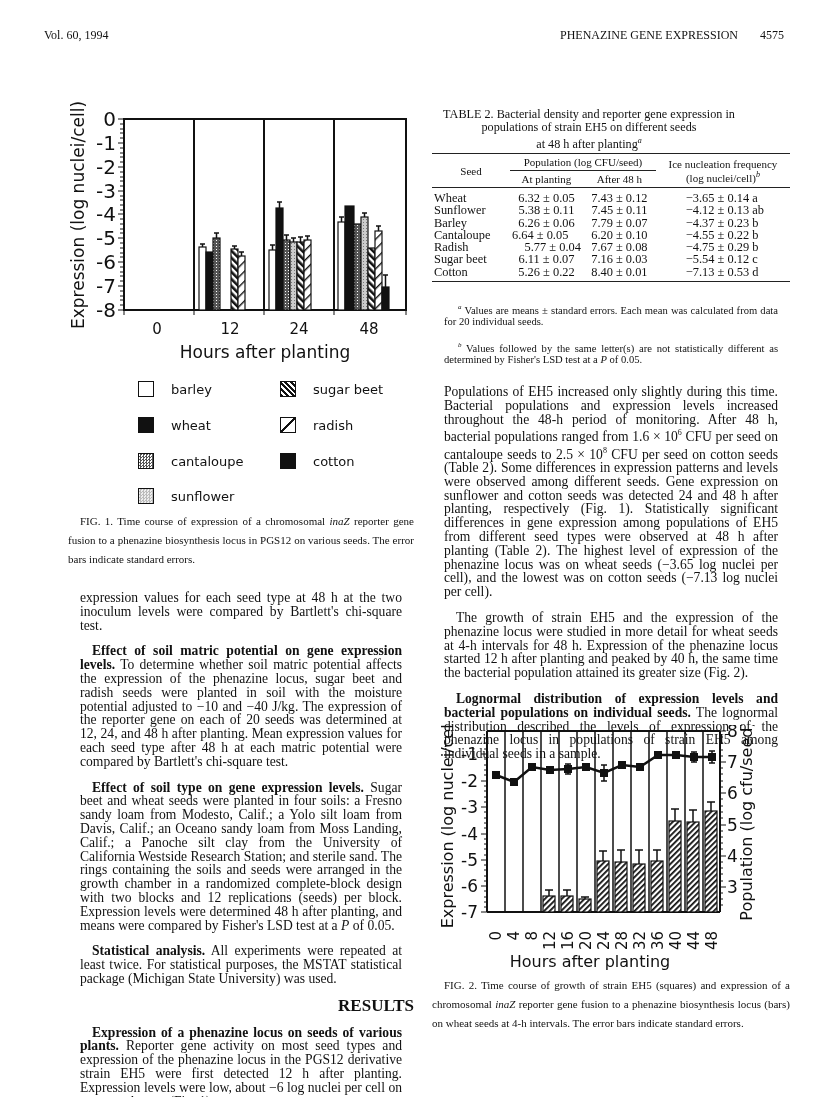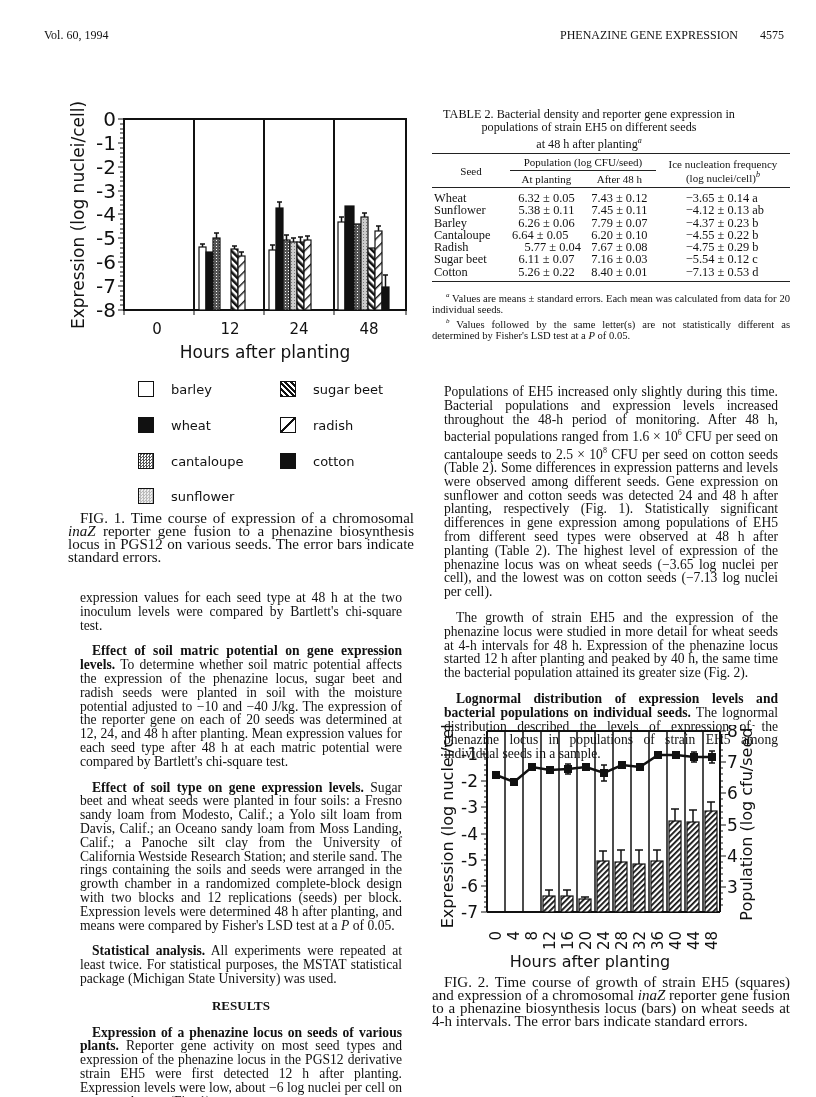--- a/index.html
+++ b/index.html
@@ -6,35 +6,35 @@
   body { width:816px; height:1097px; position:relative; overflow:hidden; color:#111; font-family:"Liberation Serif", serif; }
   .abs { position:absolute; }
   .runhead { top:28px; font-size:12px; }
   .runhead.left { left:44px; }
   .runhead.right { right:32px; }
   .runhead.right span.pg { margin-left:22px; }
   .col { position:absolute; width:358px; font-size:13.6px; line-height:13.8px; text-align:justify; }
   .col p { margin:12px; text-indent:12px; }
   .col p.noindent { text-indent:0; }
   .col b { font-weight:bold; }
-  .caption { font-size:15px; line-height:13px; text-align:justify; }
+  .caption { font-size:11px; line-height:19px; text-align:justify; }
   .caption .lab { margin-left:12px; }
-  .section-head { text-align:center; font-weight:bold; font-size:13px; margin:13px 0 13px; }
+  .section-head { text-align:right; font-weight:bold; font-size:17px; margin:13px 0 13px; }
   
   .tbl-title { position:absolute; left:408px; width:362px; top:108px; text-align:center; font-size:12.2px; line-height:13px; }
   table.t2 { position:absolute; left:432px; top:153px; width:358px; border-collapse:collapse; font-size:12.2px; }
   table.t2 thead tr.h1 th { border-top:1.6px solid #222; }
   table.t2 th { font-weight:normal; font-size:11px; padding:2px 2px; }
   table.t2 td { padding:0 2px; line-height:12.3px; font-size:12.4px; white-space:nowrap; }
   table.t2 tbody tr:first-child td { padding-top:4px; }
   table.t2 tbody tr:last-child td { padding-bottom:3px; border-bottom:1.6px solid #222; }
   table.t2 .sub { border-top:1px solid #222; }
   table.t2 .hb { border-bottom:1.6px solid #222; }
   .tbl-notes { position:absolute; left:432px; top:290px; width:358px; font-size:10.6px; line-height:11.6px; text-align:justify; }
-  .tbl-notes p { margin:0; text-indent:14px; }
+  .tbl-notes p { margin:12px; text-indent:14px; }
   svg text { font-family:"DejaVu Sans", sans-serif; }
   .legend { position:absolute; font-family:"DejaVu Sans", sans-serif; font-size:13px; }
   .legend .item { position:absolute; display:flex; align-items:center; }
   .legend .sw { width:16px; height:16px; border:1.5px solid #111; box-sizing:border-box; margin-right:17px; }
 </style>
 </head>
 <body>
 
 <div class="abs runhead left">Vol. 60, 1994</div>
 <div class="abs runhead right">

